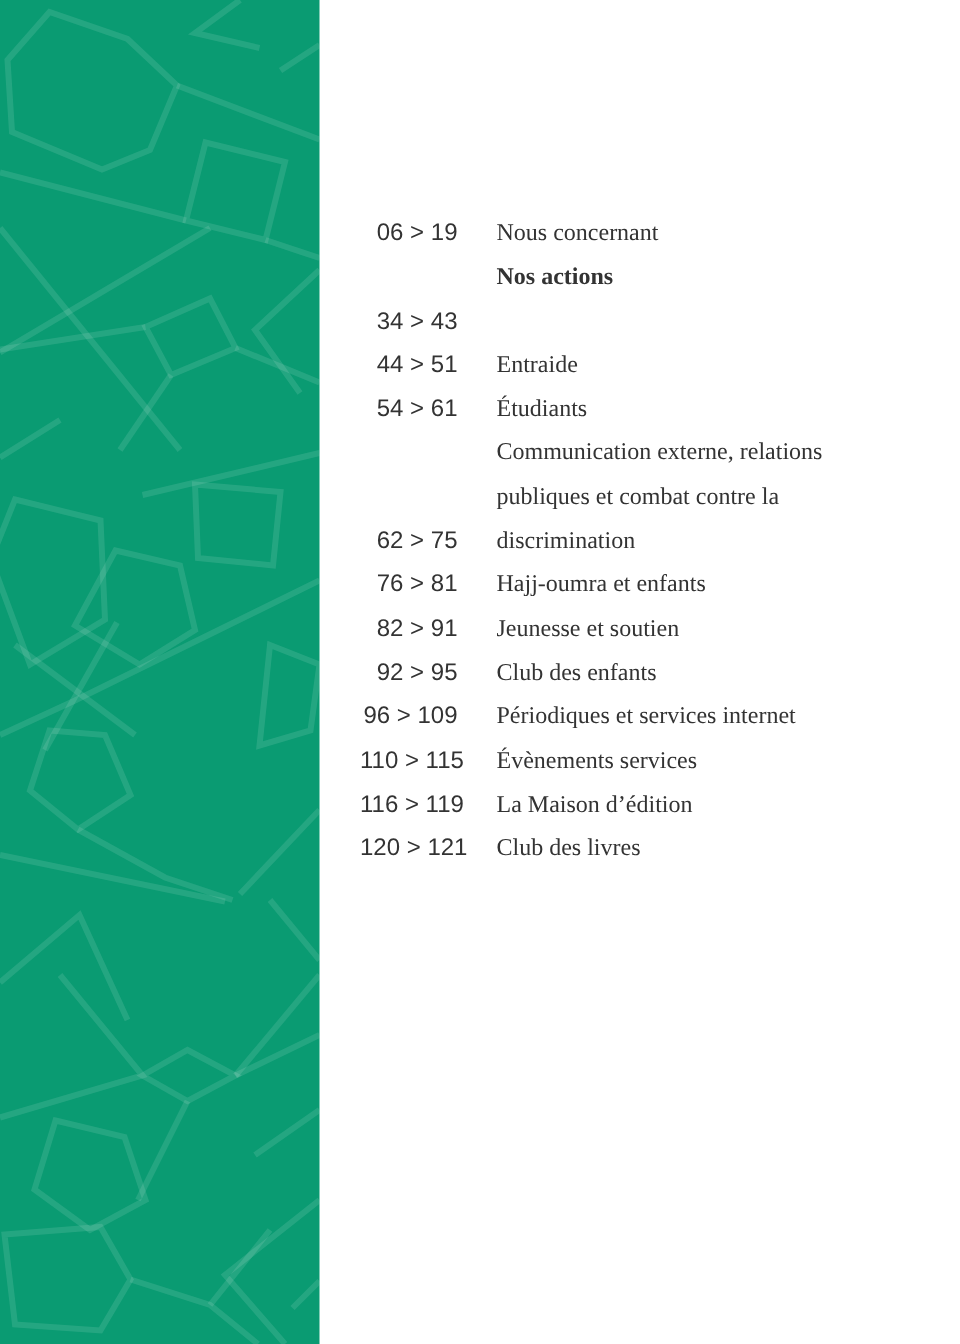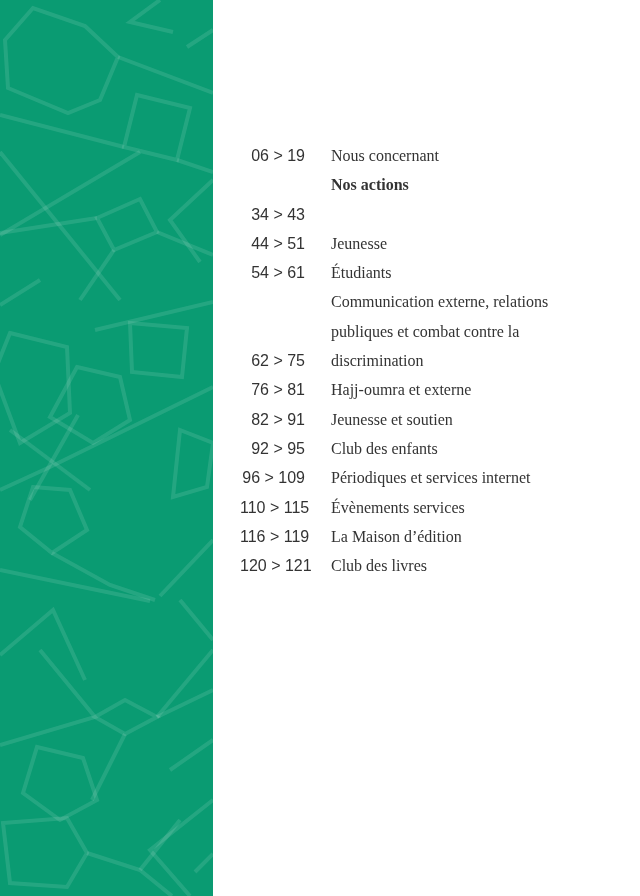--- a/index.html
+++ b/index.html
@@ -120,33 +120,33 @@
     </div>
     <div class="toc-row bold">
       <span class="pages"></span>
       <span class="title">Nos actions</span>
     </div>
     <div class="toc-row">
       <span class="pages">34 &gt; 43</span>
     </div>
     <div class="toc-row">
       <span class="pages">44 &gt; 51</span>
-      <span class="title">Jeunesse</span>
+      <span class="title">Entraide</span>
     </div>
     <div class="toc-row">
       <span class="pages">54 &gt; 61</span>
       <span class="title">Étudiants</span>
     </div>
     <div class="toc-row">
       <span class="pages">62 &gt; 75</span>
       <span class="title">Communication externe, relations publiques et combat contre la discrimination</span>
     </div>
     <div class="toc-row">
       <span class="pages">76 &gt; 81</span>
-      <span class="title">Hajj-oumra et externe</span>
+      <span class="title">Hajj-oumra et enfants</span>
     </div>
     <div class="toc-row">
       <span class="pages">82 &gt; 91</span>
       <span class="title">Jeunesse et soutien</span>
     </div>
     <div class="toc-row">
       <span class="pages">92 &gt; 95</span>
       <span class="title">Club des enfants</span>
     </div>
     <div class="toc-row">

